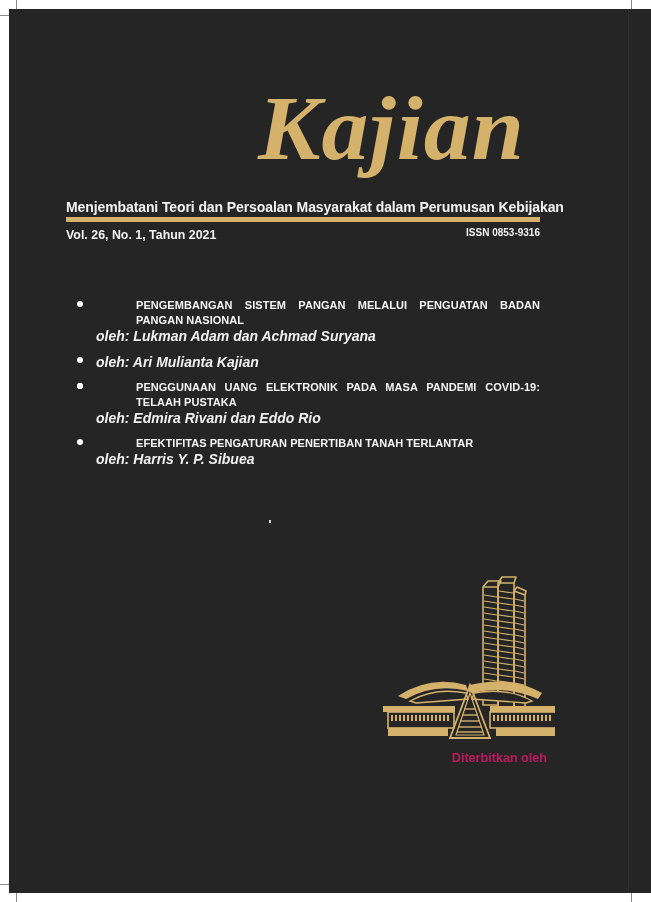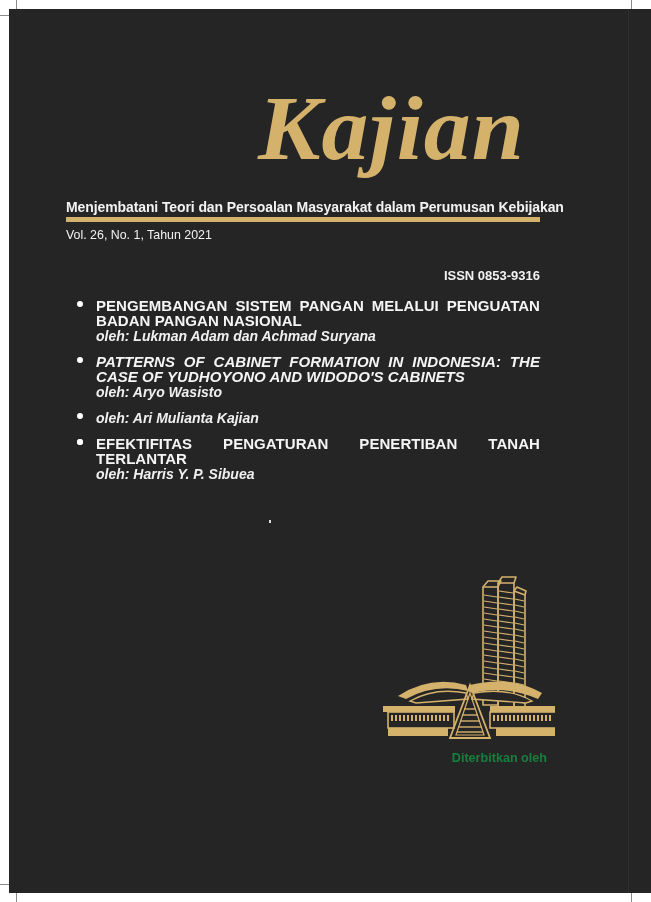--- a/index.html
+++ b/index.html
@@ -66,33 +66,32 @@
     top: 217px;
     width: 474px;
     height: 5px;
     background: var(--gold);
   }
   .vol {
     position: absolute;
     left: 66px;
     top: 228px;
     font-size: 12.4px;
-    font-weight: normal;
+    font-weight: bold;
     color: #f2f2f2;
     white-space: nowrap;
   }
   .issn {
     position: absolute;
     right: 111px;
     top: 227px;
-    font-size: 13px;
+    font-size: 10px;
     font-weight: bold;
     color: #f2f2f2;
     white-space: nowrap;
-    margin-top: 41px;
   }
   .articles {
     position: absolute;
     left: 66px;
     top: 298px;
     width: 474px;
     margin: 0;
     padding: 0;
     list-style: none;
   }
@@ -105,27 +104,28 @@
     position: absolute;
     left: 11px;
     top: 3px;
     width: 6px;
     height: 6px;
     border-radius: 50%;
     background: #ffffff;
   }
   .article-title {
     display: block;
-    font-size: 15px;
+    font-size: 11px;
     font-weight: bold;
     color: #f5f5f5;
     line-height: 15px;
     text-align: justify;
     text-align-last: left;
     letter-spacing: 0.05px;
+    margin-left: 40px;
   }
   .article-title.justified-wide {
     text-align: justify;
   }
   .article-title.italic {
     font-style: italic;
   }
   .article-author {
     display: block;
     font-size: 14px;
@@ -149,21 +149,21 @@
     width: 175px;
     height: 165px;
   }
   .publisher {
     position: absolute;
     right: 104px;
     top: 750px;
     text-align: left;
     font-size: 12.6px;
     font-weight: bold;
-    color: #15803d;
+    color: #be185d;
     line-height: 16px;
     white-space: nowrap;
   }
   :root { --gold: #d4b26c; }
 </style>
 </head>
 <body>
 
 <div class="crop-mark" style="left:16px;top:0;width:1px;height:9px;"></div>
 <div class="crop-mark" style="left:0;top:15px;width:9px;height:1px;"></div>
@@ -184,29 +184,29 @@
 <div class="issn">ISSN 0853-9316</div>
 
 <ul class="articles">
   <li class="article">
     <span class="bullet"></span>
     <span class="article-title">PENGEMBANGAN SISTEM PANGAN MELALUI PENGUATAN BADAN PANGAN NASIONAL</span>
     <span class="article-author">oleh: Lukman Adam dan Achmad Suryana</span>
   </li>
   <li class="article">
     <span class="bullet"></span>
-    <span class="article-title italic justified-wide">PATTERNS OF CABINET FORMATION IN INDONESIA: THE CASE OF YUDHOYONO AND WIDODO'S CABINETS</span>
-    <span class="article-author">oleh: Aryo Wasisto</span>
-  </li>
-  <li class="article">
-    <span class="bullet"></span>
     <span class="article-author">oleh: Ari Mulianta Kajian</span>
   </li>
   <li class="article">
     <span class="bullet"></span>
+  </li>
+  <li class="article">
+    <span class="bullet"></span>
+    <span class="article-title">PENGGUNAAN UANG ELEKTRONIK PADA MASA PANDEMI COVID-19: TELAAH PUSTAKA</span>
+    <span class="article-author">oleh: Edmira Rivani dan Eddo Rio</span>
   </li>
   <li class="article">
     <span class="bullet"></span>
     <span class="article-title">EFEKTIFITAS PENGATURAN PENERTIBAN TANAH TERLANTAR</span>
     <span class="article-author">oleh: Harris Y. P. Sibuea</span>
   </li>
 </ul>
 
 <div class="artifact-dot"></div>
 

